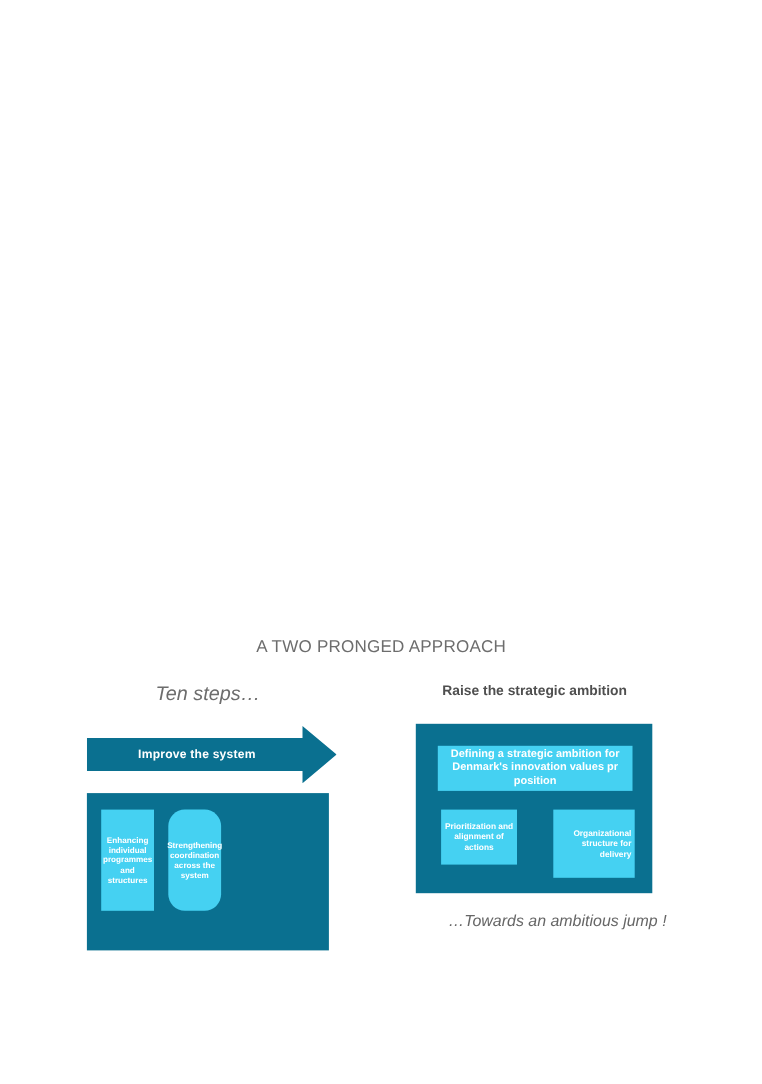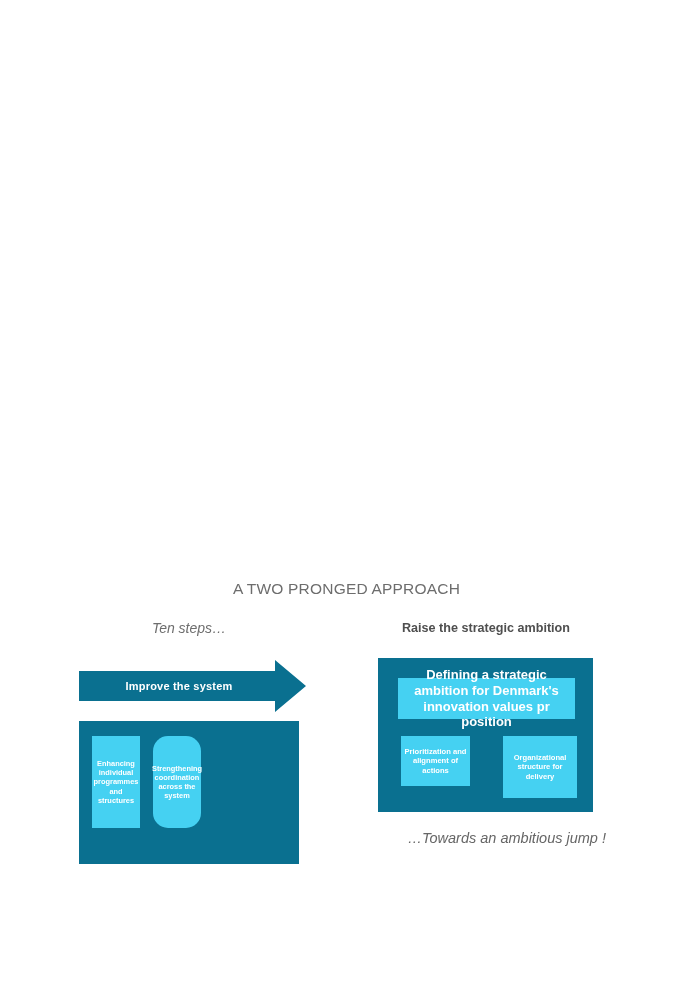--- a/index.html
+++ b/index.html
@@ -34,21 +34,21 @@
     white-space: nowrap;
   }
 
   
   .col-head-left {
     position: absolute;
     left: 79px;
     top: 620px;
     width: 220px;
     text-align: center;
-    font-size: 14px;
+    font-size: 18px;
     font-style: italic;
     color: #6d6d6d;
     white-space: nowrap;
   }
   .col-head-right {
     position: absolute;
     left: 378px;
     top: 621px;
     width: 216px;
     text-align: center;
@@ -130,38 +130,39 @@
   .card-l1 { left: 92px; }
   .card-l2 { left: 153px; border-radius: 15px; }
   .card-l3 { left: 227px; }
 
   
   .card-r-top {
     left: 398px;
     top: 678px;
     width: 177px;
     height: 41px;
-    font-size: 13px;
+    font-size: 10px;
     padding: 0 6px;
   }
   .card-r-bl {
     left: 401px;
     top: 736px;
     width: 69px;
     height: 50px;
     font-size: 7.6px;
     padding: 0 3px;
   }
   .card-r-br {
     left: 503px;
     top: 736px;
     width: 74px;
     height: 62px;
     font-size: 7.6px;
     padding: 0 3px;
+    text-align: right;
   }
 
   
   .footer-caption {
     position: absolute;
     left: 366px;
     top: 830px;
     width: 240px;
     text-align: right;
     font-size: 14.5px;

